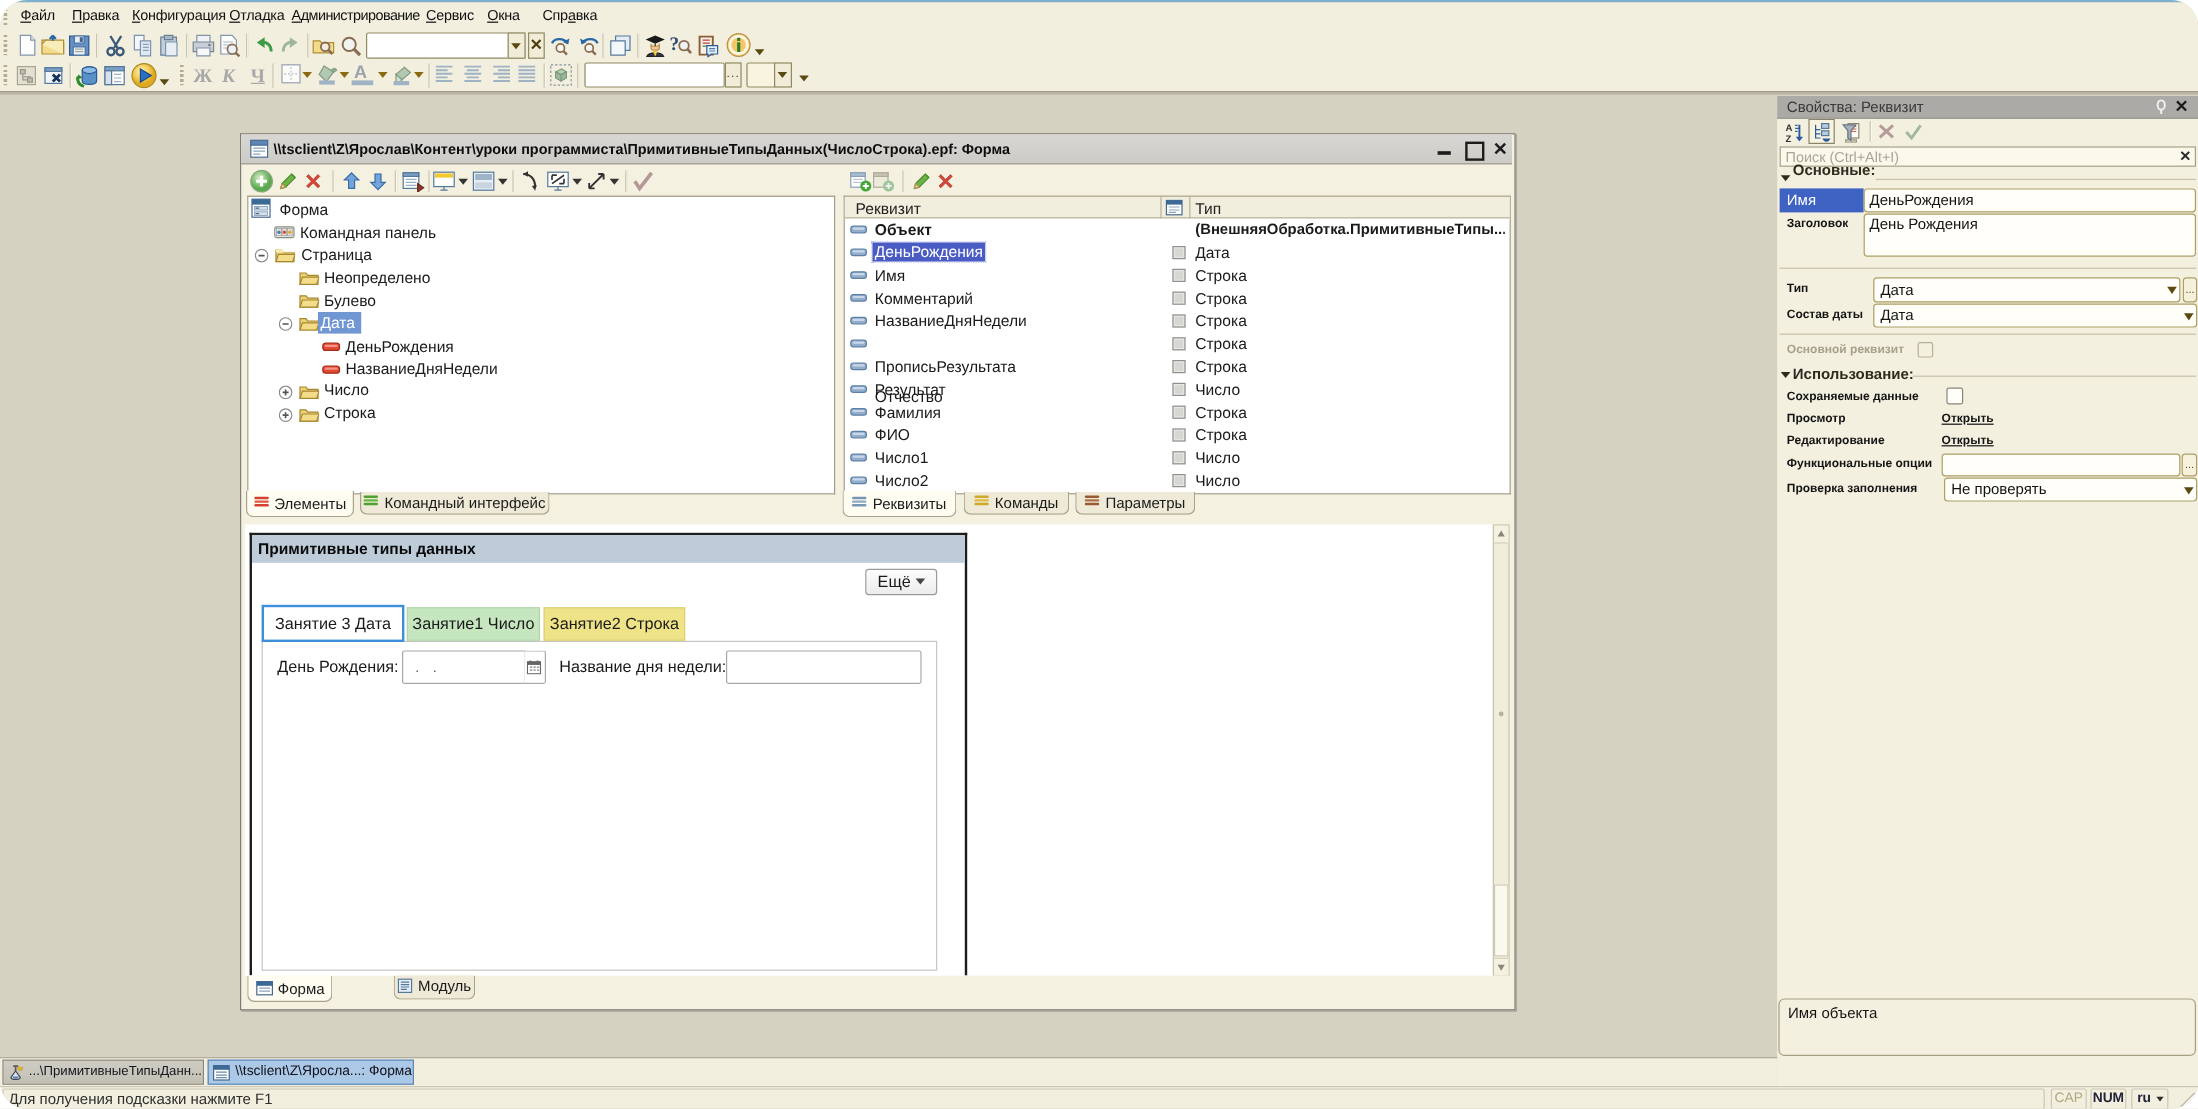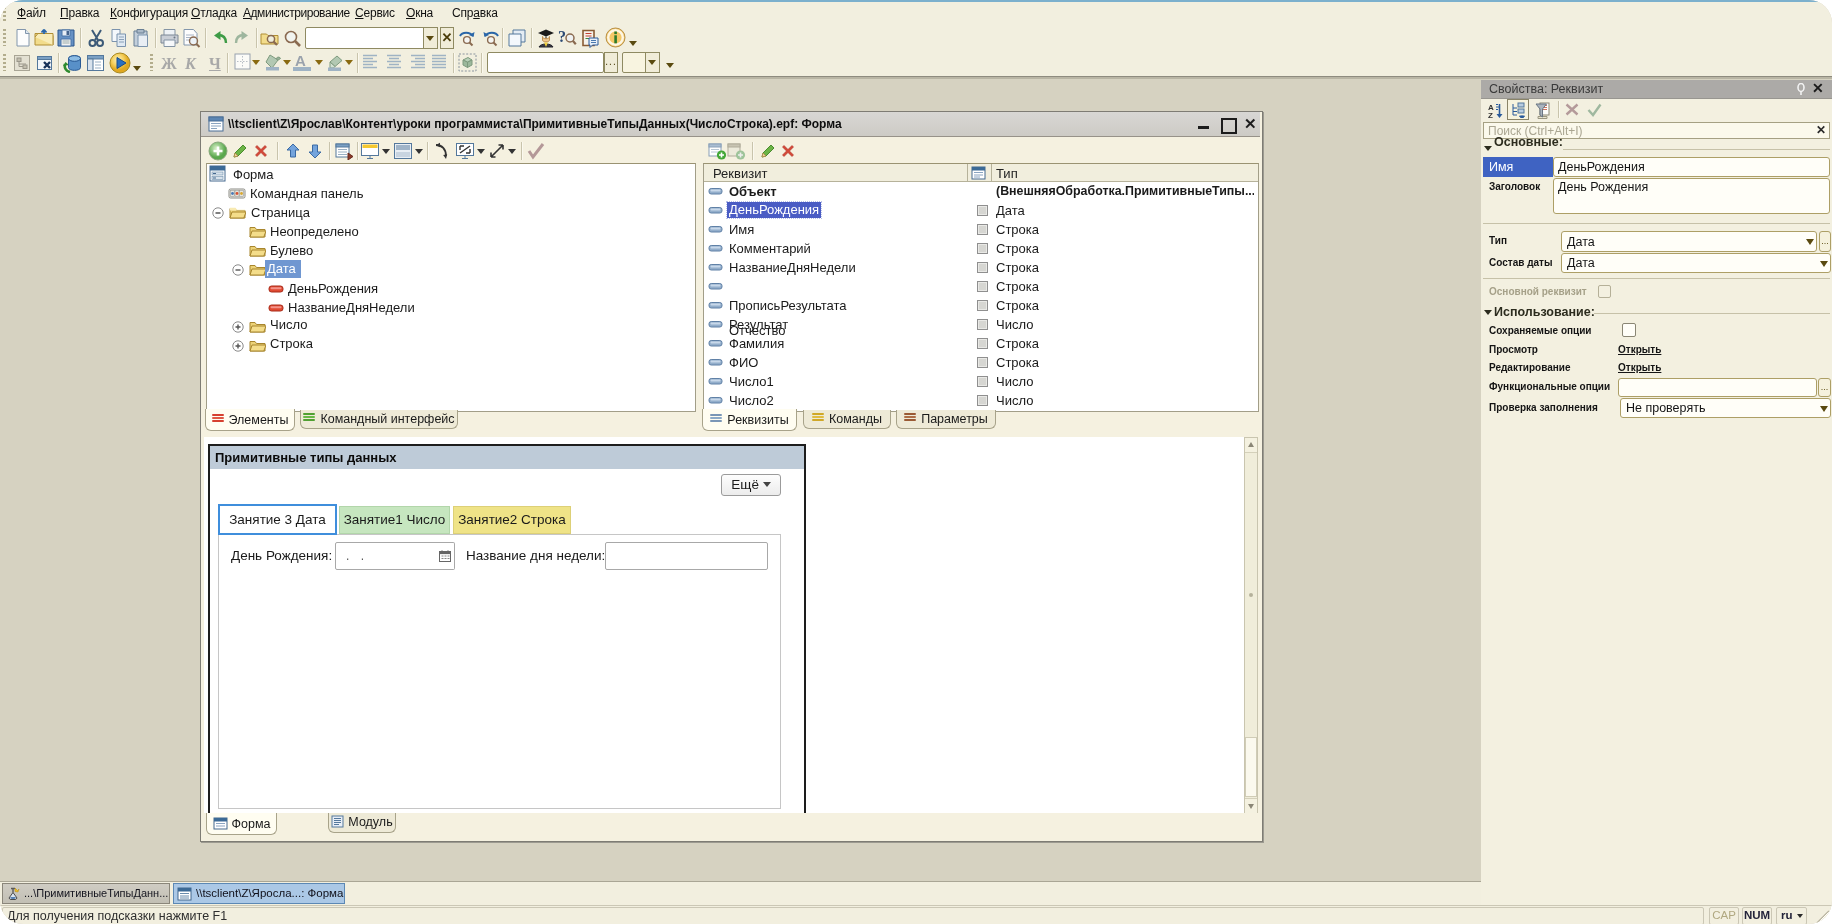--- a/index.html
+++ b/index.html
@@ -760,35 +760,38 @@
   <div class="psel" style="left:80px;top:173px;width:270px;height:20px;">
         <span style="position:absolute;left:5px;top:2px;">Дата</span>
         <span style="position:absolute;right:2px;top:7px;width:0;height:0;border-left:4.5px solid transparent;border-right:4.5px solid transparent;border-top:6px solid #5a4a10;"></span>
       </div>
   <div class="hline" style="left:2px;top:198px;width:347px;"></div>
   <div class="prow" style="left:8px;top:206px;color:#a5a088;">Основной реквизит</div>
   <div class="ab" style="left:117px;top:205px;width:13px;height:13px;box-sizing:border-box;border:1px solid #b5b098;border-radius:2px;background:#f3f0e0;"></div>
   <div class="ab" style="left:3px;top:230px;width:0;height:0;border-left:4px solid transparent;border-right:4px solid transparent;border-top:5px solid #2c2c1e;"></div>
   <div class="phead" style="left:13px;top:225px;">Использование:</div>
   <div class="hline" style="left:113px;top:233px;width:236px;"></div>
-  <div class="prow" style="left:8px;top:245px;">Сохраняемые опции</div>
+  <div class="prow" style="left:8px;top:245px;">Сохраняемые данные</div>
   <div class="ab" style="left:141px;top:243px;width:14px;height:14px;box-sizing:border-box;border:1px solid #8a8674;border-radius:2px;background:#fffef8;"></div>
   <div class="prow" style="left:8px;top:264px;">Просмотр</div>
   <div class="prow u" style="left:137px;top:264px;">Открыть</div>
   <div class="prow" style="left:8px;top:282px;text-align:center;">Редактирование</div>
   <div class="prow u" style="left:137px;top:282px;">Открыть</div>
   <div class="prow" style="left:8px;top:301px;">Функциональные опции</div>
   <div class="pinput" style="left:137px;top:298px;width:199px;height:19px;"></div>
   <div class="pbtn" style="left:337px;top:298px;width:13px;height:19px;font-size:9px;line-height:16px;">...</div>
   <div class="prow" style="left:8px;top:322px;">Проверка заполнения</div>
   <div class="psel" style="left:139px;top:318px;width:211px;height:20px;">
         <span style="position:absolute;left:5px;top:2px;">Не проверять</span>
         <span style="position:absolute;right:2px;top:7px;width:0;height:0;border-left:4.5px solid transparent;border-right:4.5px solid transparent;border-top:6px solid #5a4a10;"></span>
       </div>
 
+  <div class="ab" style="left:1px;top:752px;width:348px;height:48px;box-sizing:border-box;border:1px solid #a5a083;border-radius:5px;background:#f3f0e0;">
+        <span style="position:absolute;left:7px;top:4px;font-size:12.5px;color:#141414;">Имя объекта</span>
+      </div>
 </div>
 
 <div class="ab" style="left:0;top:881px;width:1481px;height:1px;background:#aaa695;"></div>
 <div class="ab" style="left:0;top:882px;width:1481px;height:23px;background:#f2efdf;">
   <div class="ab" style="left:2px;top:1px;width:168px;height:21px;box-sizing:border-box;border:1px solid #8a867a;background:linear-gradient(#cfccc3,#c2bfb4);font-size:11px;white-space:nowrap;overflow:hidden;color:#15151f;">
     <svg style="position:absolute;left:3px;top:3px;" width="14" height="14">
           <path d="M5 1.5h4M7 1.5v4" stroke="#5a5a5a" stroke-width="1.4"></path>
           <path d="M7 5.5L3 11a2.5 2.5 0 002 1.5h4A2.5 2.5 0 0011 11L7 5.5z" fill="#d8e4f0" stroke="#4a4a4a"></path>
           <path d="M4 10h6l-1.5 2h-3z" fill="#5a84b4"></path>
           <path d="M9 1l2.5 2.5L13 2l-1 3-3-.5z" fill="#f0c020" stroke="#b08818" stroke-width=".5"></path>

